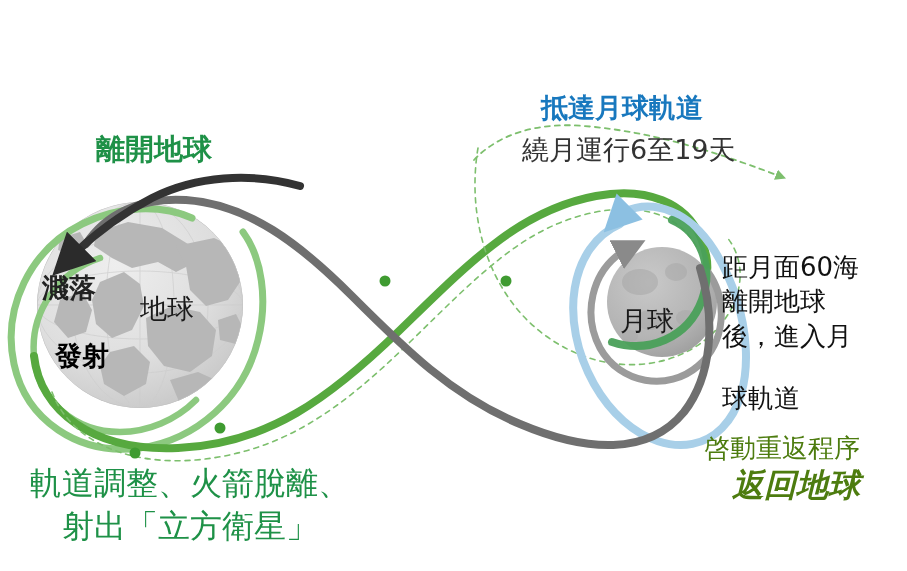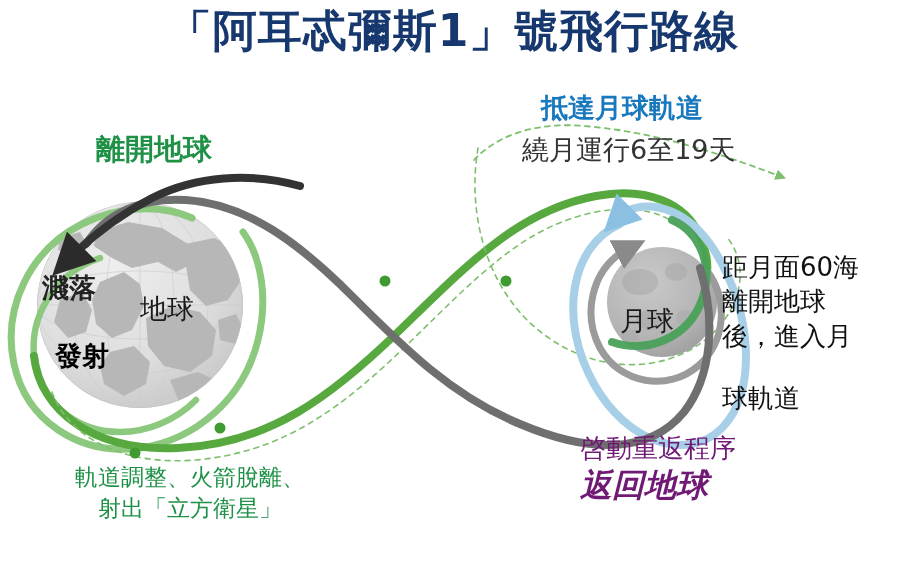--- a/index.html
+++ b/index.html
@@ -26,31 +26,30 @@
   #lbl-orbit-days{left:522px;top:134px;font-size:27px;color:#333333;text-align:right;}
 
   #lbl-moon{left:620px;top:289px;font-size:27px;color:#1a1a1a;margin-top:16px;}
 
   #lbl-flyby{left:722px;top:250px;width:176px;font-size:26px;color:#111111;
              line-height:1.32;text-align:justify;text-align-last:left;}
   #lbl-flyby span{display:block;text-align:justify;text-justify:inter-character;}
   #lbl-flyby span:last-child{text-align:center;margin-top:28px;}
 
   #lbl-bottom-left{left:0px;top:462px;width:380px;text-align:center;
-                   font-size:23px;color:#1e9147;line-height:1.33;}
-  #lbl-bottom-right{left:580px;top:432px;width:280px;text-align:left;
-                    font-size:26px;color:#701a75;line-height:1.28;}
+                   font-size:32px;color:#1e9147;line-height:1.33;}
+  #lbl-bottom-right{left:580px;top:432px;width:280px;text-align:right;
+                    font-size:26px;color:#4d7c0f;line-height:1.28;}
   #lbl-bottom-right .strong{font-weight:bold;font-size:32px;display:block;font-style:italic;}
 </style>
 </head>
 <body>
 
 <div id="stage">
 
-  <div id="title">「阿耳忒彌斯1」號飛行路線</div>
 
   <svg id="art" viewBox="0 0 907 571">
     <defs>
       <radialGradient id="earthGrad" cx="38%" cy="30%" r="78%">
         <stop offset="0%" stop-color="#eeeeee"></stop>
         <stop offset="62%" stop-color="#dedede"></stop>
         <stop offset="100%" stop-color="#c6c6c6"></stop>
       </radialGradient>
       <radialGradient id="moonGrad" cx="38%" cy="32%" r="78%">
         <stop offset="0%" stop-color="#c9c9c9"></stop>

